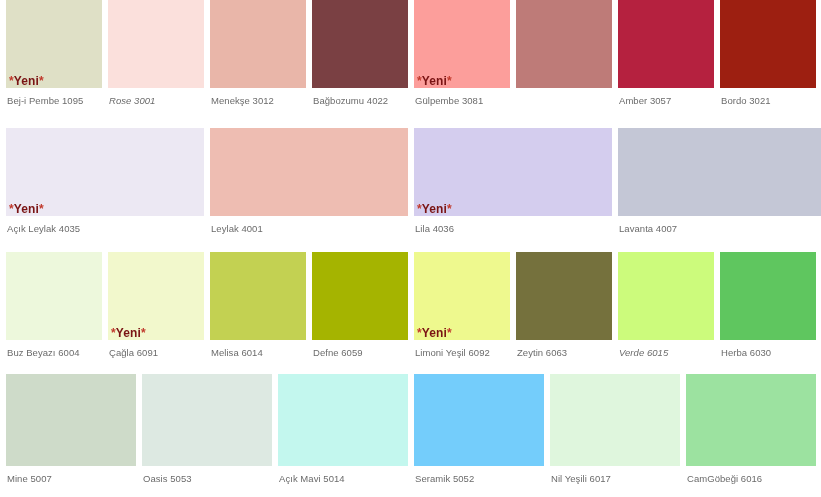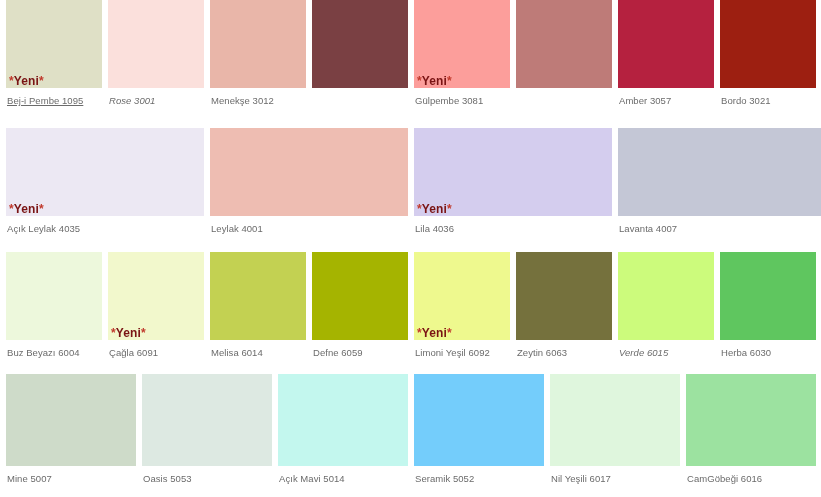--- a/index.html
+++ b/index.html
@@ -65,32 +65,33 @@
 </style>
 </head>
 <body>
 
 <div id="palette">
     <div class="palette-row" style="height: 128px;">
       <div class="swatch-cell" style="width: 96px; margin-right: 6px;">
         <div class="swatch-chip" style="height: 88px; background: rgb(223, 224, 198);">
           <div class="yeni-badge" style="color: rgb(122, 20, 20);"><span class="ast" style="color: rgb(192, 57, 43);">*</span><span>Yeni</span><span class="ast" style="color: rgb(192, 57, 43);">*</span></div>
         </div>
-        <div class="swatch-label" style="color: rgb(107, 107, 107); text-decoration: underline;">Bej-i Pembe 1095</div>
+        <div class="swatch-label" style="color: rgb(107, 107, 107);">Bej-i Pembe 1095</div>
       </div>
       <div class="swatch-cell" style="width: 96px; margin-right: 6px;">
         <div class="swatch-chip" style="height: 88px; background: rgb(251, 224, 220);"></div>
         <div class="swatch-label" style="color: rgb(107, 107, 107); font-style: italic;">Rose 3001</div>
       </div>
       <div class="swatch-cell" style="width: 96px; margin-right: 6px;">
         <div class="swatch-chip" style="height: 88px; background: rgb(233, 182, 169);"></div>
         <div class="swatch-label" style="color: rgb(107, 107, 107);">Menekşe 3012</div>
       </div>
       <div class="swatch-cell" style="width: 96px; margin-right: 6px;">
         <div class="swatch-chip" style="height: 88px; background: rgb(122, 64, 67);"></div>
+        <div class="swatch-label" style="color: rgb(107, 107, 107);">Bağbozumu 4022</div>
       </div>
       <div class="swatch-cell" style="width: 96px; margin-right: 6px;">
         <div class="swatch-chip" style="height: 88px; background: rgb(252, 158, 155);">
           <div class="yeni-badge" style="color: rgb(122, 20, 20);"><span class="ast" style="color: rgb(192, 57, 43);">*</span><span>Yeni</span><span class="ast" style="color: rgb(192, 57, 43);">*</span></div>
         </div>
         <div class="swatch-label" style="color: rgb(107, 107, 107);">Gülpembe 3081</div>
       </div>
       <div class="swatch-cell" style="width: 96px; margin-right: 6px;">
         <div class="swatch-chip" style="height: 88px; background: rgb(190, 123, 120);"></div>
       </div>

